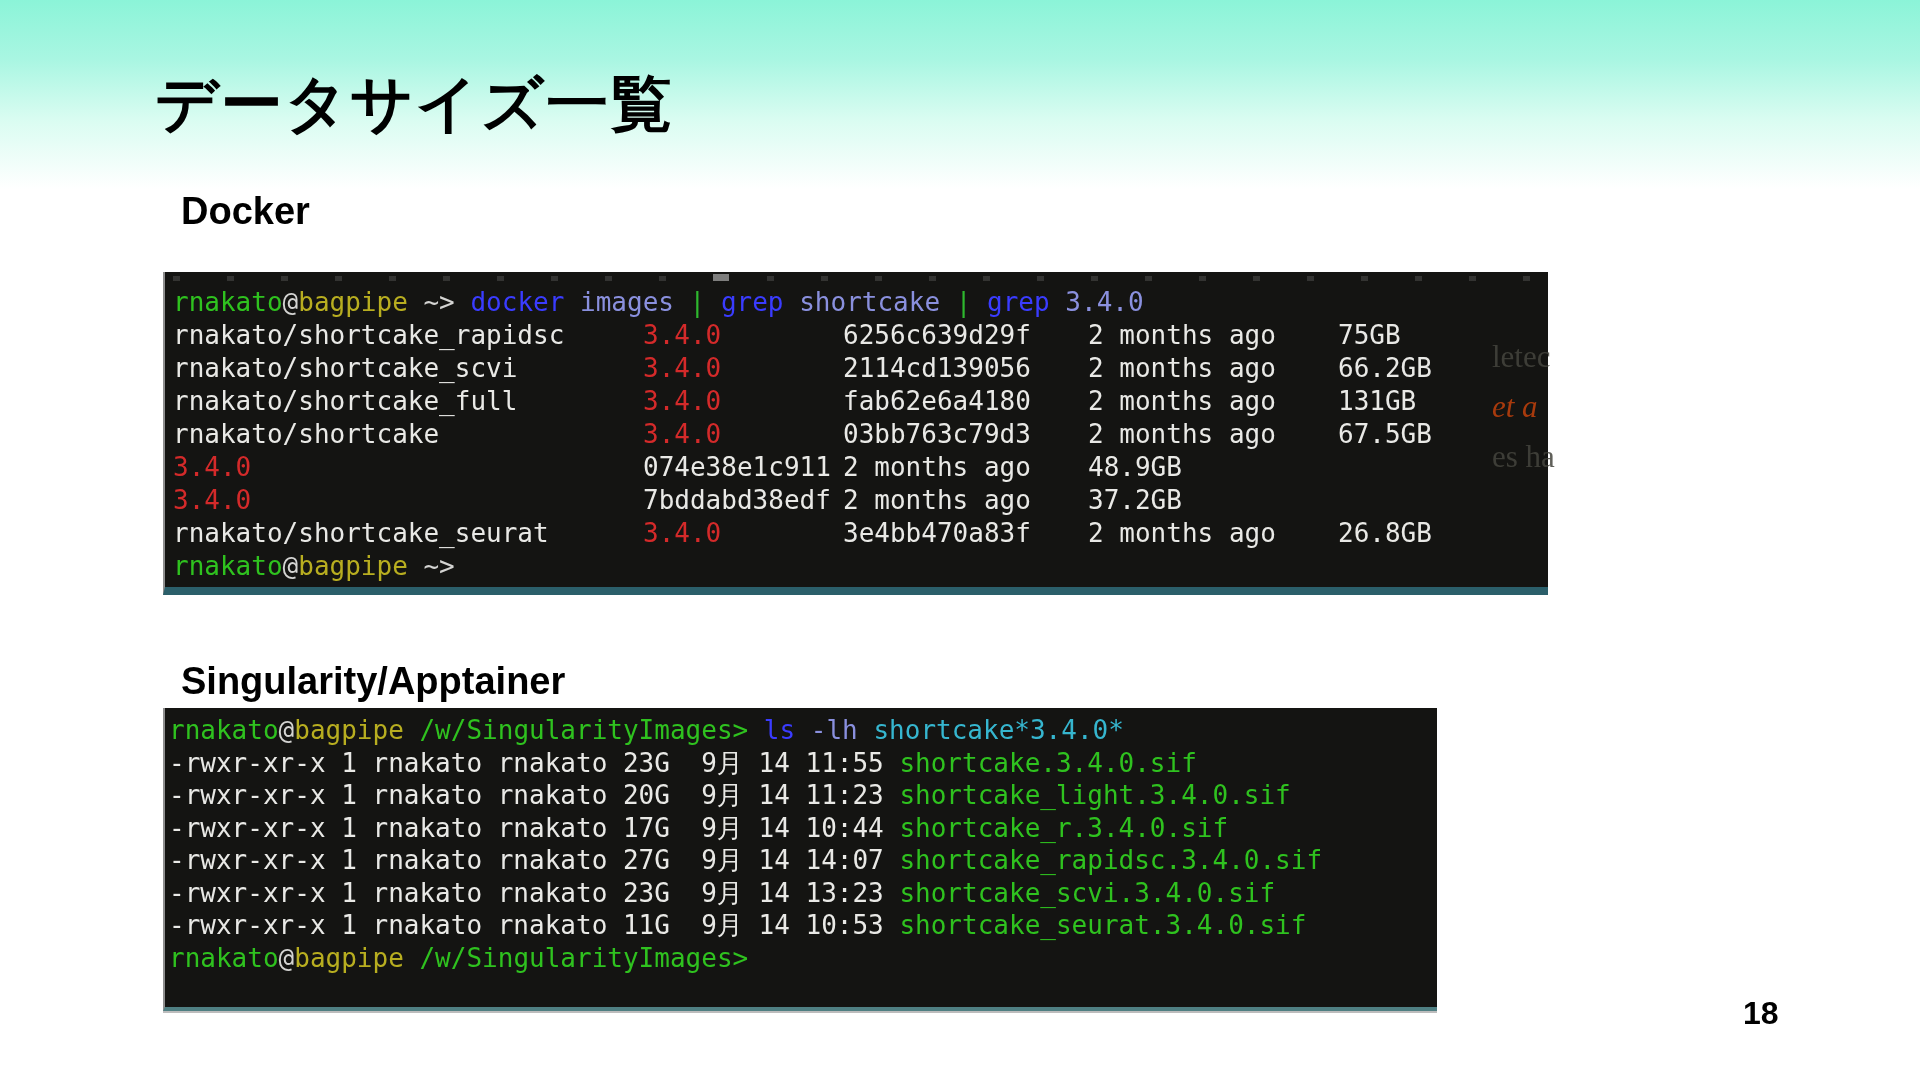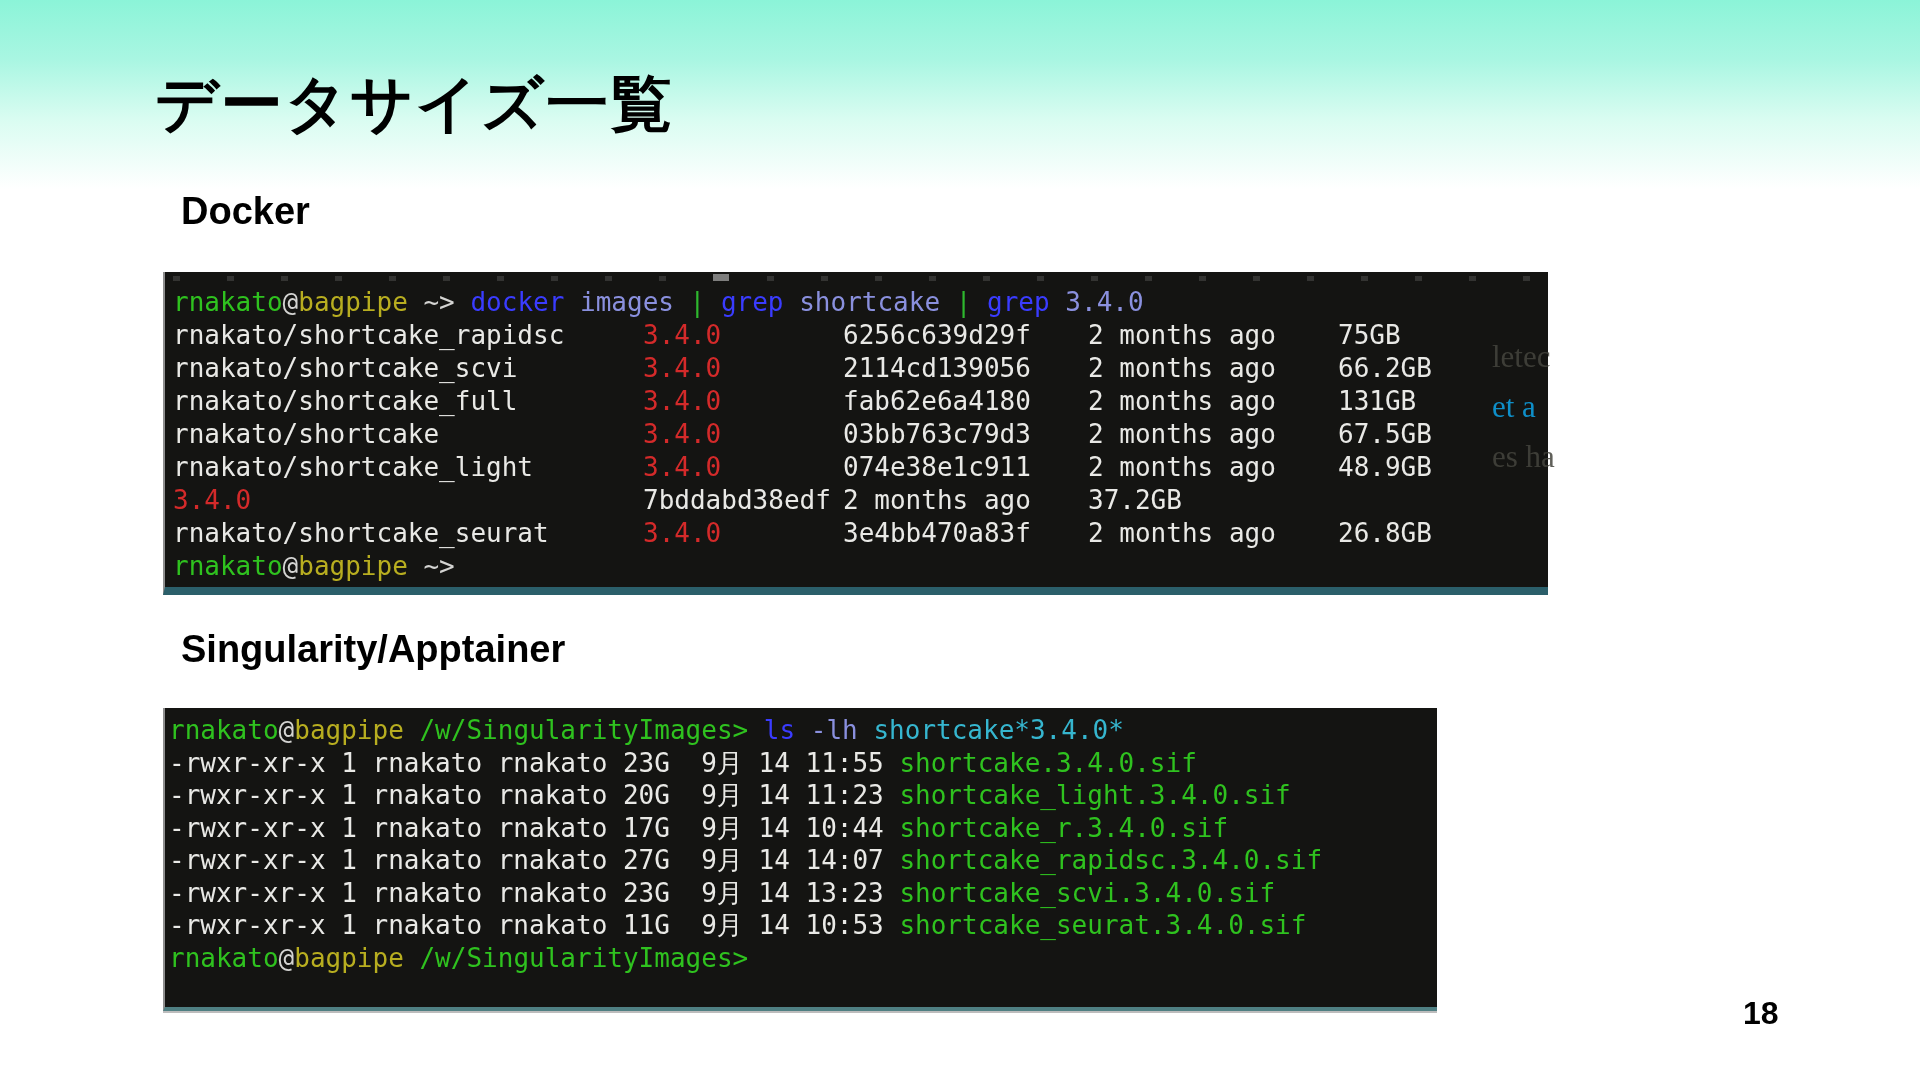--- a/index.html
+++ b/index.html
@@ -12,21 +12,21 @@
     color:#000;
   }
   .title {
     position:absolute; left:155px; top:62px;
     font-size:62px; font-weight:bold; letter-spacing:2px;
   }
   .section-heading {
     position:absolute; font-size:38px; font-weight:bold;
   }
   .h-docker { left:181px; top:190px; }
-  .h-sing   { left:181px; top:628px; }
+  .h-sing   { left:181px; top:660px; }
 
   .term {
     position:absolute; background:#141412;
     font-family:"DejaVu Sans Mono", monospace;
     font-size:26px; color:#e9e9e6;
     border-left:2px solid #8e8e8e;
   }
   .term-docker {
     left:163px; top:272px; width:1385px; height:323px;
     padding:14px 0 0 8px;
@@ -59,21 +59,21 @@
     grid-template-columns:470px 200px 245px 250px auto;
     line-height:33px; white-space:pre;
   }
 
   
   .bgtext {
     position:absolute; left:1290px; top:60px; width:110px;
     font-family:"Liberation Serif", serif; font-size:31px;
     color:#45453e; opacity:.85; line-height:50px; white-space:pre;margin-left:37px;
   }
-  .bg2 { color:#0ea5e9; }
+  .bg2 { font-style:italic; color:#c2410c; }
 
   .c-user { color:#2fc21f; }
   .c-at   { color:#d4d4d2; }
   .c-host { color:#b8ae20; }
   .c-cwd  { color:#d4d4d2; }
   .c-path { color:#2fc21f; }
   .c-cmd  { color:#3a3cff; }
   .c-arg  { color:#8a90de; }
   .c-pipe { color:#2eb82e; }
   .c-glob { color:#36b6cf; }
@@ -96,21 +96,21 @@
 
   <div class="term term-docker">
     <div class="clipped"></div>
 
     <div class="trow"><span class="c-user">rnakato</span><span class="c-at">@</span><span class="c-host">bagpipe</span><span class="c-cwd"> ~&gt; </span><span class="c-cmd">docker</span><span class="c-arg"> images</span><span class="c-pipe"> | </span><span class="c-cmd">grep</span><span class="c-arg"> shortcake</span><span class="c-pipe"> | </span><span class="c-cmd">grep</span><span class="c-arg"> 3.4.0</span></div>
 
     <div class="drow"><span>rnakato/shortcake_rapidsc</span><span class="c-red">3.4.0</span><span>6256c639d29f</span><span>2 months ago</span><span>75GB</span></div>
     <div class="drow"><span>rnakato/shortcake_scvi</span><span class="c-red">3.4.0</span><span>2114cd139056</span><span>2 months ago</span><span>66.2GB</span></div>
     <div class="drow"><span>rnakato/shortcake_full</span><span class="c-red">3.4.0</span><span>fab62e6a4180</span><span>2 months ago</span><span>131GB</span></div>
     <div class="drow"><span>rnakato/shortcake</span><span class="c-red">3.4.0</span><span>03bb763c79d3</span><span>2 months ago</span><span>67.5GB</span></div>
-    <div class="drow"><span>rnakato/shortcake_light</span><span class="c-red">3.4.0</span><span>074e38e1c911</span><span>2 months ago</span><span>48.9GB</span></div>
+    <div class="drow"><span class="c-red">3.4.0</span><span>074e38e1c911</span><span>2 months ago</span><span>48.9GB</span></div>
     <div class="drow"><span class="c-red">3.4.0</span><span>7bddabd38edf</span><span>2 months ago</span><span>37.2GB</span></div>
     <div class="drow"><span>rnakato/shortcake_seurat</span><span class="c-red">3.4.0</span><span>3e4bb470a83f</span><span>2 months ago</span><span>26.8GB</span></div>
 
     <div class="trow"><span class="c-user">rnakato</span><span class="c-at">@</span><span class="c-host">bagpipe</span><span class="c-cwd"> ~&gt;</span></div>
 
     <div class="bgtext"><span>letec</span><br><span class="bg2">et a</span><br><span>es ha</span></div>
   </div>
 
   <h2 class="section-heading h-sing">Singularity/Apptainer</h2>
 

